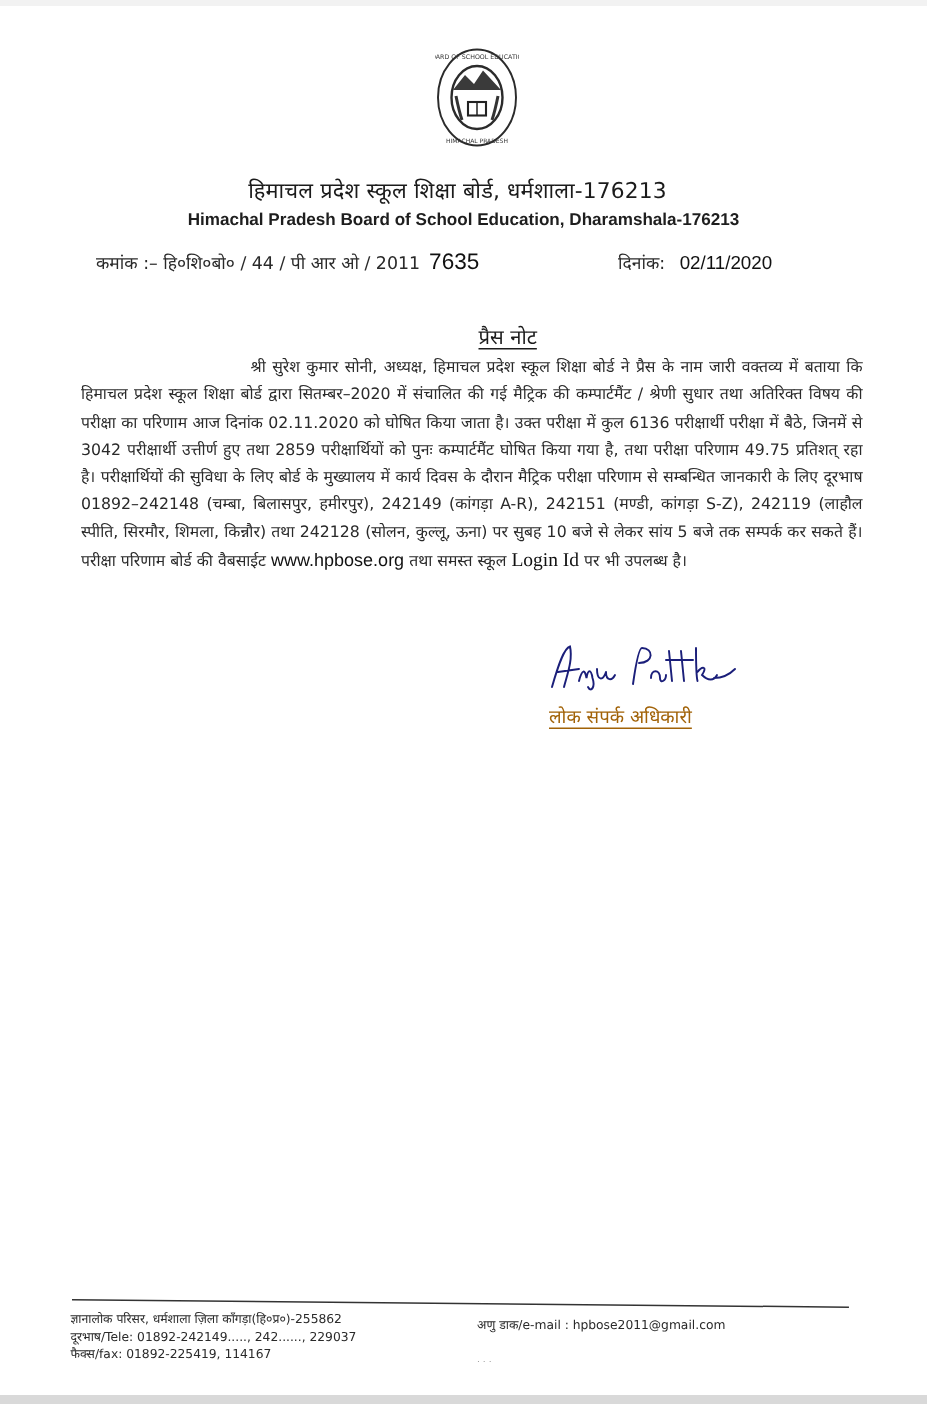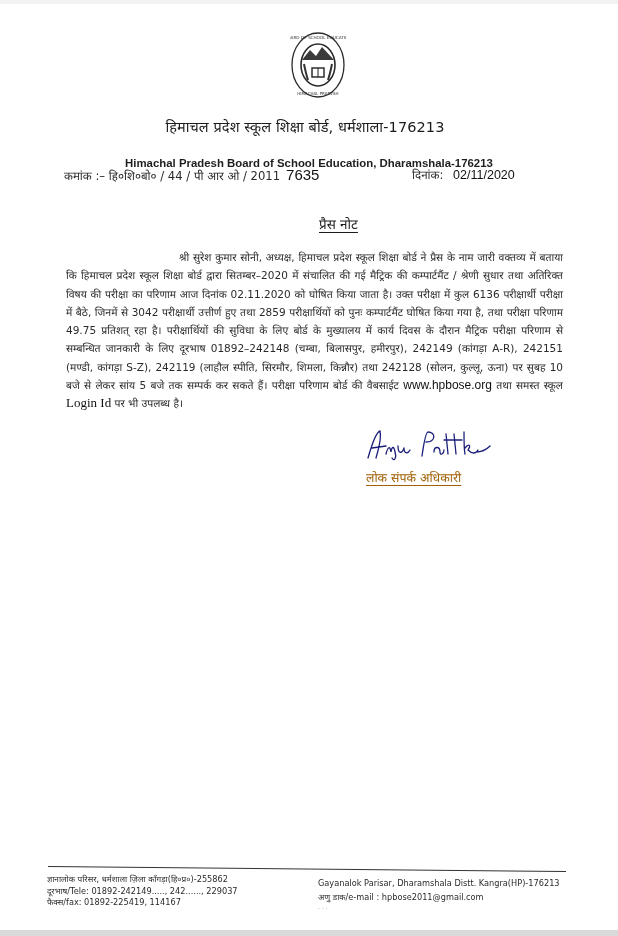--- a/index.html
+++ b/index.html
@@ -9,32 +9,32 @@
       font-family:"DejaVu Sans", sans-serif;
     }
     .topbar { position:absolute; left:0; top:0; width:618px; height:4px; background:#f2f2f2; }
     .bottombar { position:absolute; left:0; top:930px; width:618px; height:6px; background:#d9d9d9; }
 
     .logo { position:absolute; left:290px; top:30px; width:56px; height:70px; }
 
     .hdr-hi { position:absolute; left:0; width:600px; top:116px; text-align:center;
       font-family:"DejaVu Sans", sans-serif; font-size:14.5px; color:#1b1b1b; letter-spacing:0.1px; padding-left:10px; box-sizing:border-box; }
     .hdr-en { position:absolute; left:0; width:618px; top:141px; text-align:center;
-      font-family:"Liberation Sans", sans-serif; font-weight:bold; font-size:11.4px; color:#1e1e1e; padding-left:0; box-sizing:border-box;margin-top:16px; }
+      font-family:"Liberation Sans", sans-serif; font-weight:bold; font-size:11.4px; color:#1e1e1e; padding-left:0; box-sizing:border-box; }
 
     .refline { position:absolute; left:64px; top:166px; font-size:11.6px; color:#2a2a2a; white-space:nowrap; }
     .refline .num { font-family:Liberation Sans, sans-serif; font-size:15px; color:#111; margin-left:6px; }
     .dateline { position:absolute; left:412px; top:167px; font-size:11.6px; color:#2a2a2a; white-space:nowrap; }
     .dateline .val { font-family:"Liberation Sans", sans-serif; font-size:12.5px; color:#111; margin-left:6px; }
 
     .title { position:absolute; left:281px; top:215px; font-size:13.5px; color:#1b1b1b; text-decoration:underline; text-underline-offset:3px;margin-left:38px; }
 
     .body-text { position:absolute; left:54px; top:236px; width:521px;
       font-size:10.5px; line-height:18.3px; color:#2a2a2a; text-align:justify; text-align-last:left; }
-    .body-text p { margin:12px; text-indent:113px; }
+    .body-text p { margin:0; text-indent:113px; }
     .body-text .site { font-family:"Liberation Sans", sans-serif; font-size:12px; color:#111; }
     .body-text .login { font-family:"Liberation Serif", serif; font-size:13px; color:#111; }
 
     .signature { position:absolute; left:364px; top:428px; width:130px; height:34px; }
     .sig-title { position:absolute; left:366px; top:469px; font-size:12.4px; color:#a16207; text-decoration:underline; text-underline-offset:3px; }
 
     .footer-rule { position:absolute; left:48px; top:866px; width:518px; height:0; border-top:1.2px solid #333; transform:rotate(0.55deg); transform-origin:left center; }
     .foot-left { position:absolute; left:47px; top:874px; font-family:"DejaVu Sans", sans-serif; font-size:8.2px; line-height:11.6px; color:#2a2a2a; }
     .foot-right { position:absolute; left:318px; top:877px; font-family:"DejaVu Sans", sans-serif; font-size:8.2px; line-height:13.5px; color:#2a2a2a; }
     .foot-left div, .foot-right div { white-space:nowrap; }
@@ -92,18 +92,17 @@
 
 <div class="footer-rule"></div>
 
 <div class="foot-left">
   <div>ज्ञानालोक परिसर, धर्मशाला ज़िला कॉंगड़ा(हि०प्र०)-255862</div>
   <div>दूरभाष/Tele: 01892-242149....., 242......, 229037</div>
   <div>फैक्स/fax: 01892-225419, 114167</div>
 </div>
 
 <div class="foot-right">
-  <div>Gayanalok Parisar, Dharamshala Distt. Kangra(HP)-176213</div>
   <div>अणु डाक/e-mail : hpbose2011@gmail.com</div>
 </div>
 <div class="faint-dots">...</div>
 
 <div class="bottombar"></div>
 
 </body></html>

